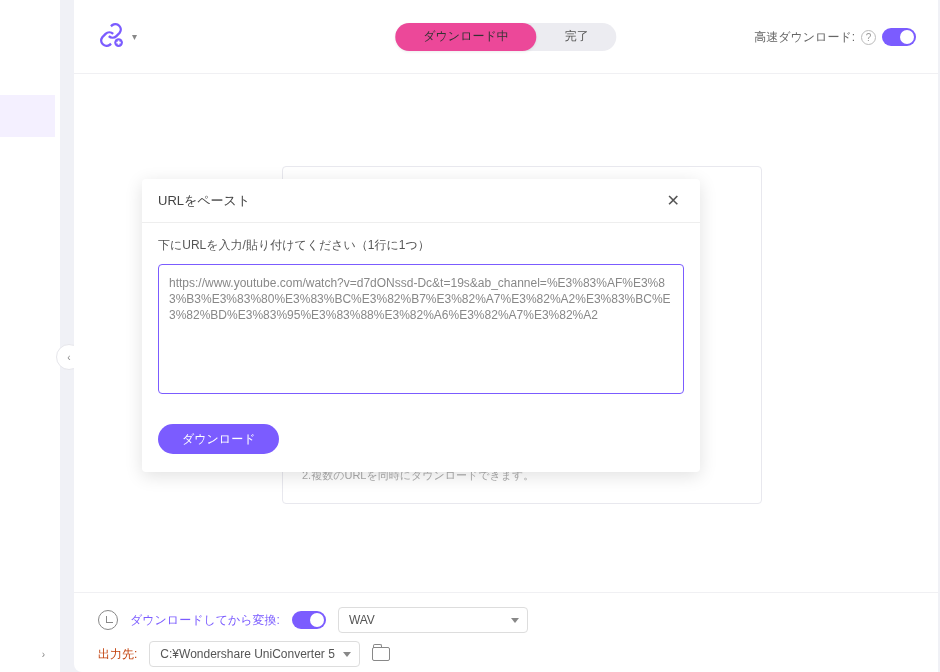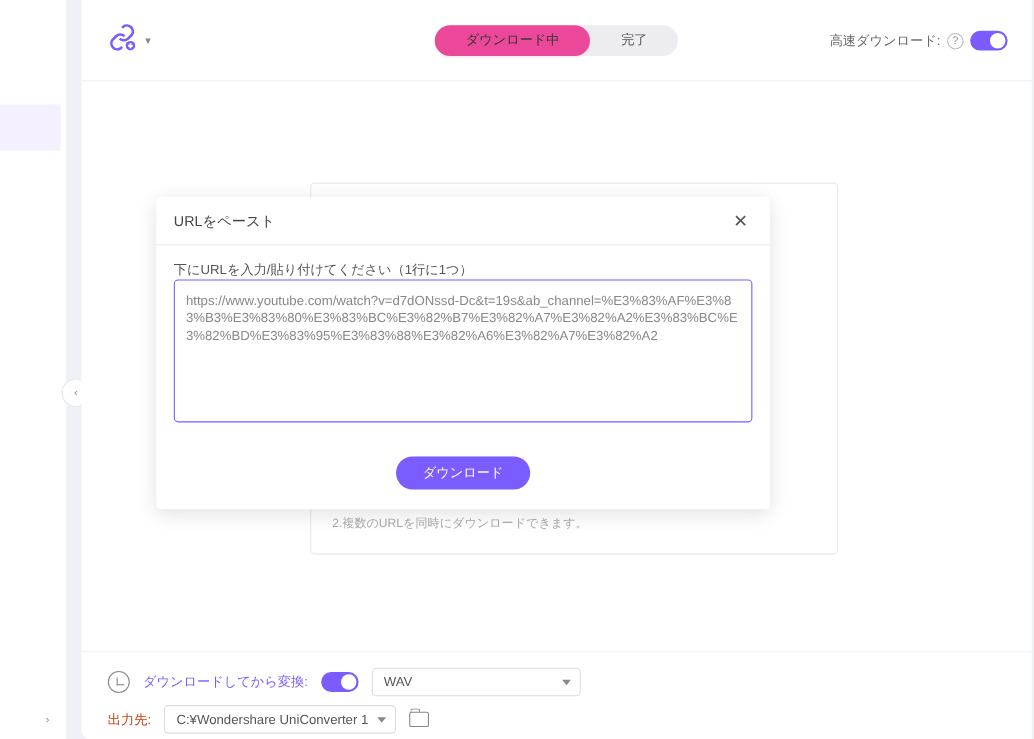--- a/index.html
+++ b/index.html
@@ -27,23 +27,23 @@
 
 .content-area { position: absolute; left: 0; top: 74px; right: 0; bottom: 80px; }
 .bg-card { position: absolute; left: 208px; top: 92px; width: 480px; height: 338px; border: 1px solid #e8e8ee; border-radius: 4px; }
 .hint-text { position: absolute; left: 228px; top: 394px; font-size: 11px; color: #aaa; }
 
 .modal { position: absolute; left: 68px; top: 105px; width: 558px; background: #fff; border-radius: 4px; box-shadow: 0 4px 18px rgba(0,0,0,0.12); padding: 0; }
 .modal-header { height: 44px; display: flex; align-items: center; justify-content: space-between; padding: 0 16px; border-bottom: 1px solid #eee; }
 .modal-title { font-size: 13px; color: #444; }
 .close-icon { font-size: 16px; color: #555; cursor: pointer; padding: 4px; }
 .modal-body { padding: 14px 16px 16px; }
-.modal-instruction { font-size: 12px; color: #555; }
+.modal-instruction { font-size: 12px; color: #555; margin-bottom: 10px; }
 .url-textarea { width: 100%; height: 130px; border: 1.5px solid #7b5cff; border-radius: 4px; padding: 10px; font-size: 12px; color: #888; resize: none; line-height: 1.35; font-family: inherit; word-break: break-all; }
-.modal-footer { padding: 10px 16px 18px; display: flex; justify-content: center; }
+.modal-footer { padding: 10px 16px 18px; display: flex; justify-content: flex-start; }
 .download-btn { background: #7b5cff; color: #fff; border: none; height: 30px; padding: 0 24px; border-radius: 15px; font-size: 12px; cursor: pointer; }
 
 .bottombar { position: absolute; left: 0; bottom: 0; right: 0; height: 80px; border-top: 1px solid #f0f0f3; padding: 10px 24px; }
 .bottom-row1 { display: flex; align-items: center; gap: 12px; height: 34px; }
 .bottom-row2 { display: flex; align-items: center; gap: 12px; height: 34px; }
 .recent-icon { width: 20px; height: 20px; border: 1.5px solid #888; border-radius: 50%; display: inline-flex; align-items: center; justify-content: center; }
 .recent-icon::after { content: ""; width: 6px; height: 6px; border-left: 1.5px solid #888; border-bottom: 1.5px solid #888; position: relative; top: -1px; left: 1px; }
 .convert-label { font-size: 12px; color: #7b5cff; }
 .convert-toggle { width: 34px; height: 18px; background: #7b5cff; border-radius: 10px; position: relative; }
 .convert-toggle::after { content: ""; position: absolute; right: 2px; top: 2px; width: 14px; height: 14px; background: #fff; border-radius: 50%; }
@@ -107,18 +107,18 @@
 
   <div class="bottombar">
     <div class="bottom-row1">
       <span class="recent-icon"></span>
       <span class="convert-label">ダウンロードしてから変換:</span>
       <span class="convert-toggle"></span>
       <span class="select-box">WAV</span>
     </div>
     <div class="bottom-row2">
       <span class="output-label">出力先:</span>
-      <span class="select-box" style="min-width:190px">C:¥Wondershare UniConverter 1</span>
+      <span class="select-box" style="min-width:190px">C:¥Wondershare UniConverter 5</span>
       <span class="folder-icon"></span>
     </div>
   </div>
 
 </div>
 
 </body></html>

